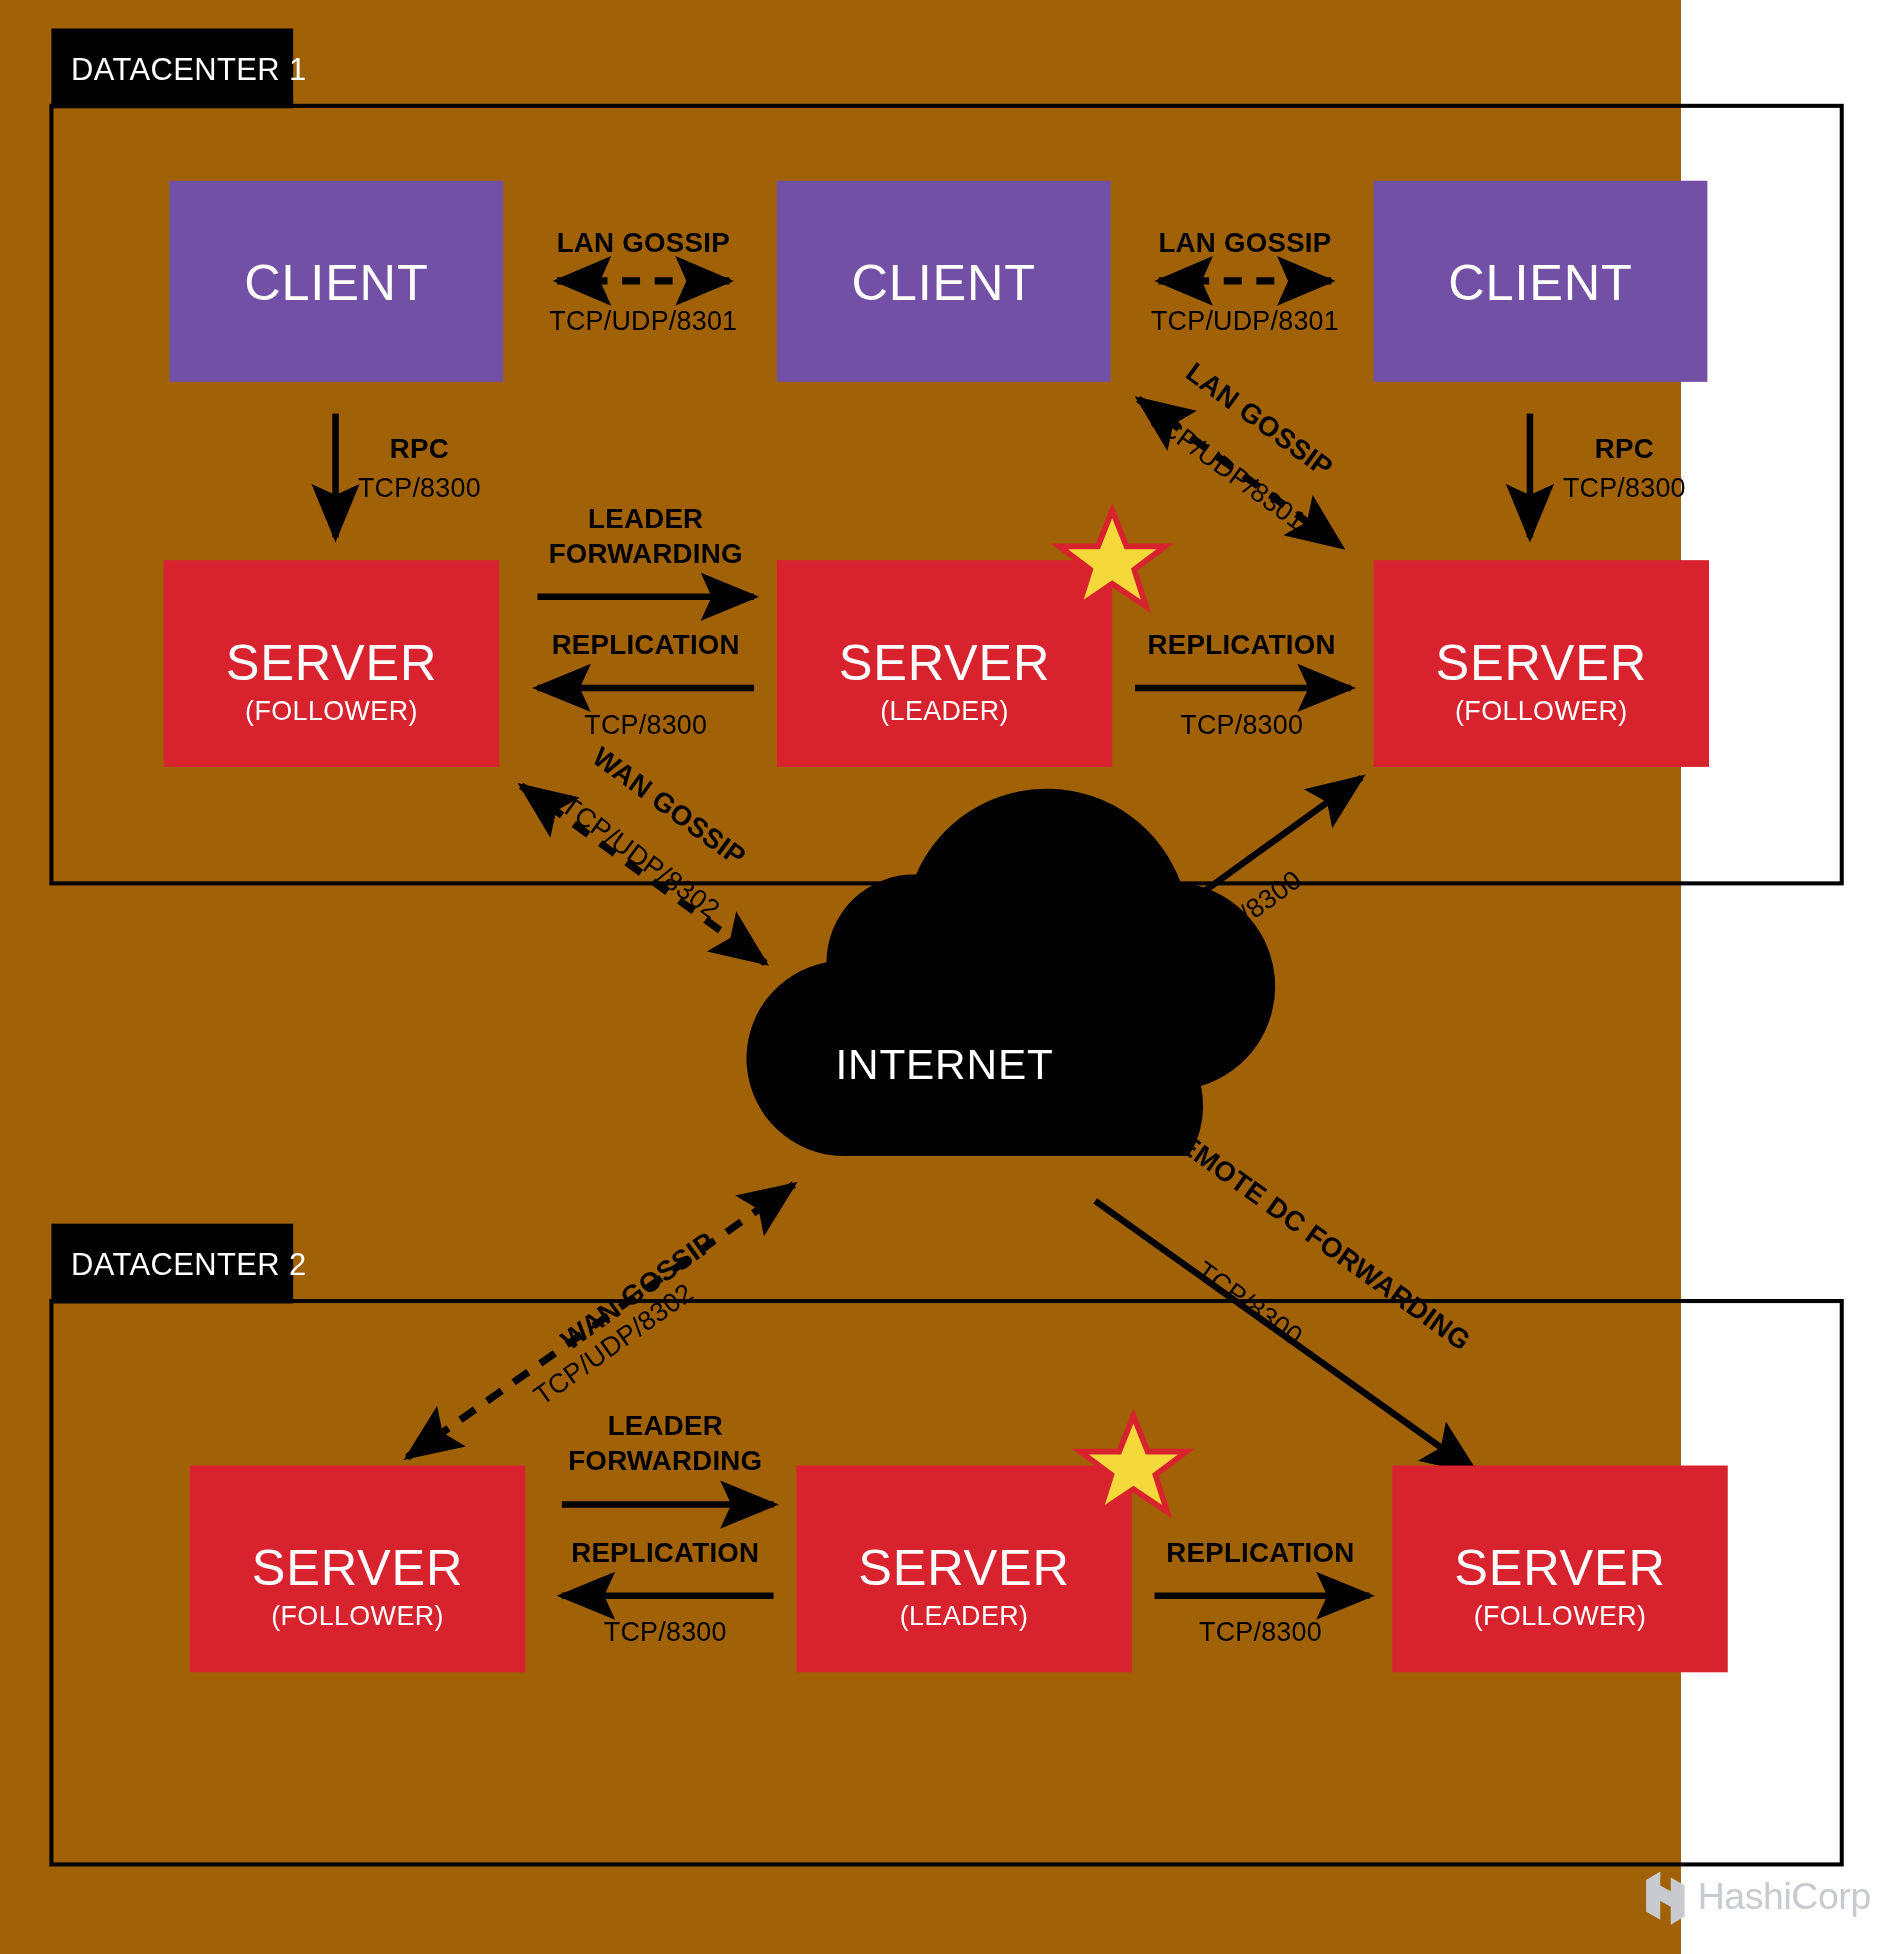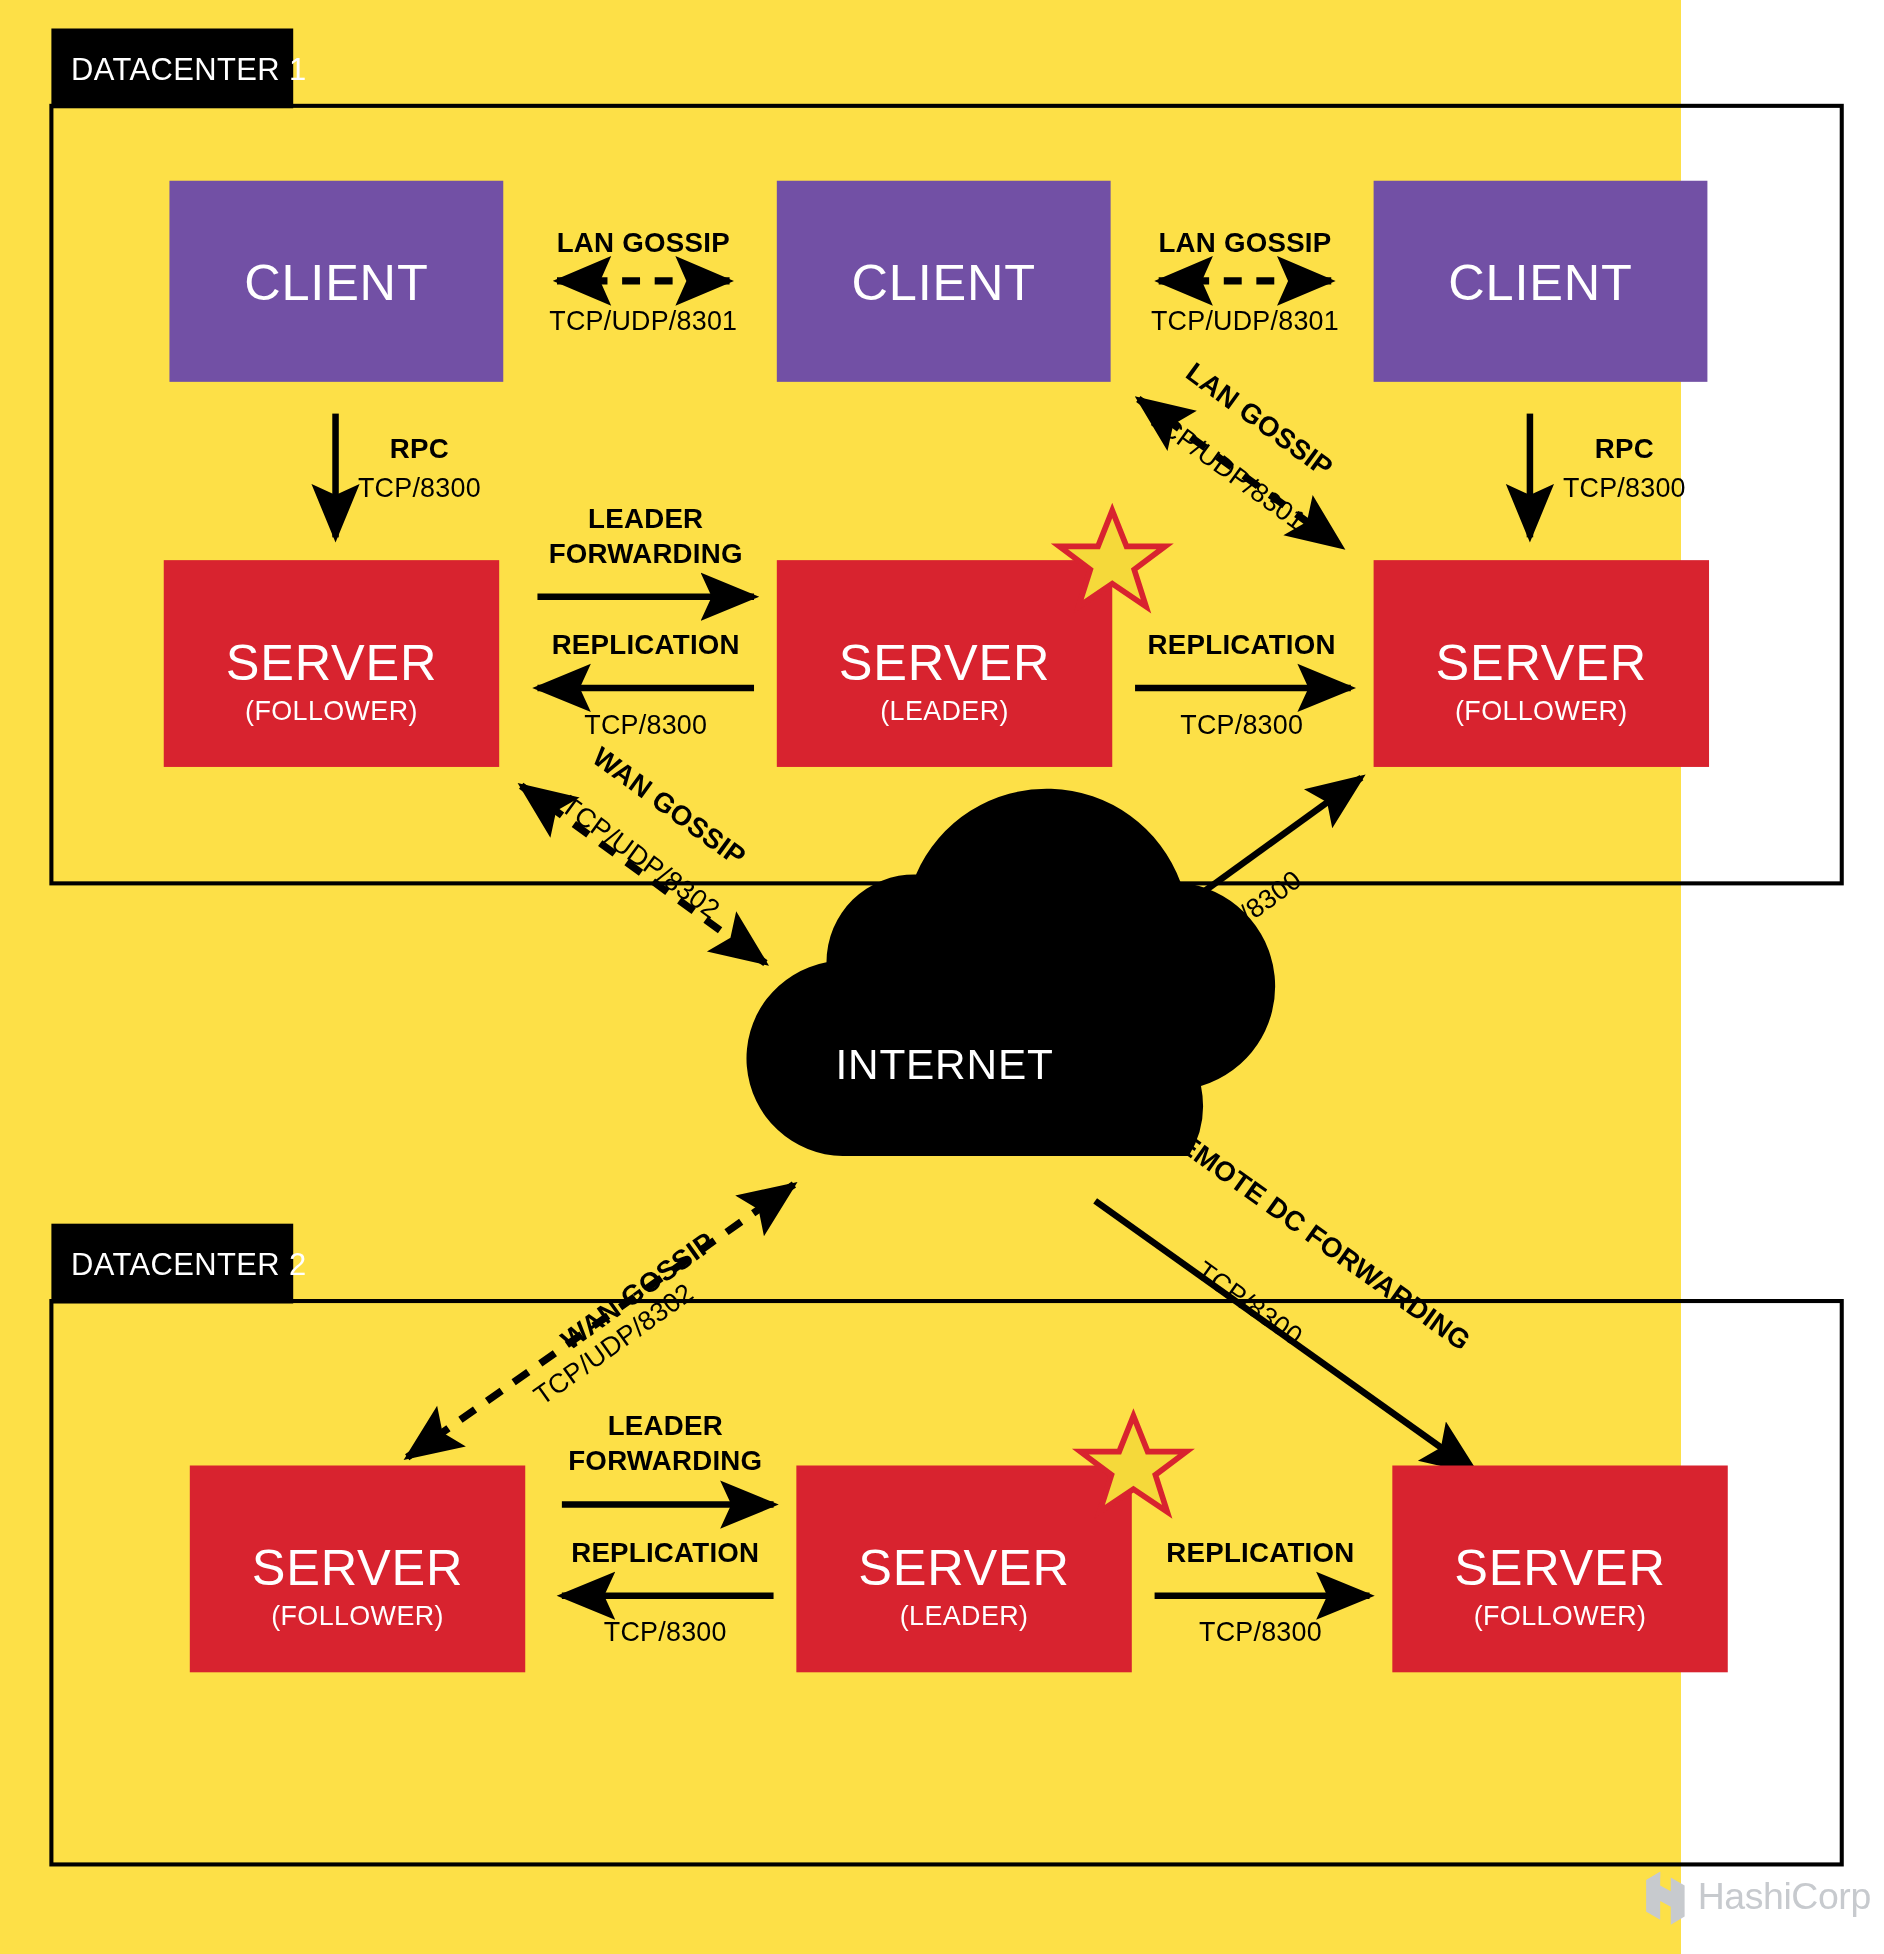--- a/index.html
+++ b/index.html
@@ -10,21 +10,21 @@
   body {
     width: 1885px;
     height: 1954px;
     font-family: "Liberation Sans", sans-serif;
     overflow: hidden;
   }
   #stage {
     position: relative;
     width: 1681px;
     height: 1954px;
-    background: #fde047;
+    background: #a16207;
   }
   svg#diagram {
     position: absolute;
     left: 0;
     top: 0;
     width: 1885px;
     height: 1954px;
     display: block;
   }
   .dc-frame {

